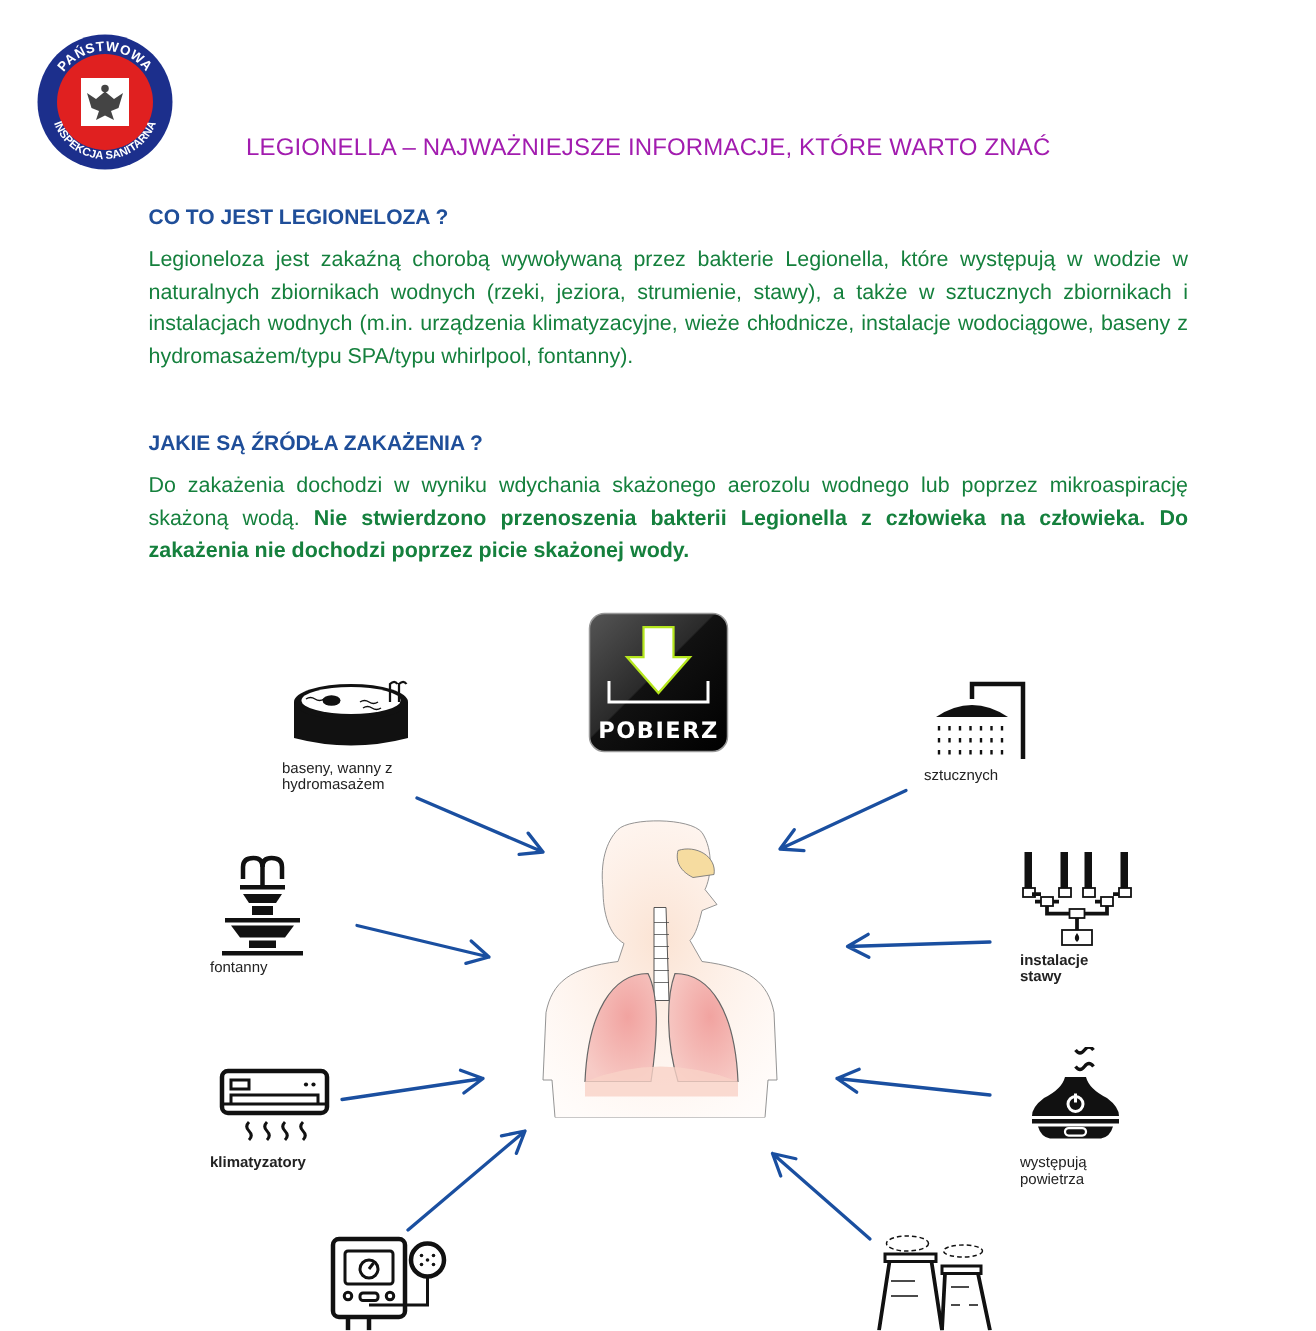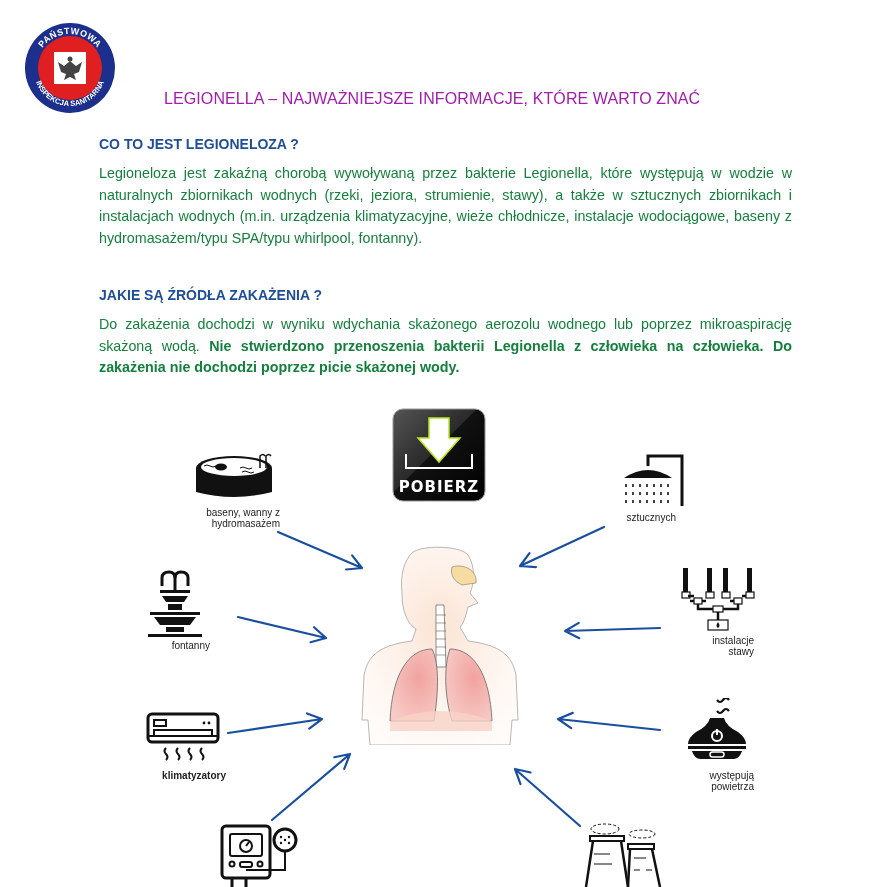--- a/index.html
+++ b/index.html
@@ -3,21 +3,21 @@
 <meta charset="utf-8">
 <style>
   html, body { margin:0; padding:0; background:#ffffff; }
   body { width:877px; height:887px; position:relative; overflow:hidden; font-family:"Liberation Sans", sans-serif; color:#111; }
   .abs { position:absolute; }
   #logo { left:24px; top:22px; width:92px; height:92px; }
   #doc-title { left:164px; top:48px; font-size:16px; font-weight:normal; color:#a21caf; letter-spacing:0.1px; white-space:nowrap;margin-top:42px; }
   .section-heading { position:absolute; left:99px; font-size:14px; font-weight:bold; color:#1f4e99; }
   .para { position:absolute; left:99px; width:693px; font-size:14.3px; line-height:21.5px; text-align:justify; color:#15803d; }
   .para b { font-weight:bold; }
-  .icon-label { position:absolute; font-size:10px; color:#222; text-align:right; line-height:11px; white-space:nowrap; }
+  .icon-label { position:absolute; font-size:10px; color:#222; text-align:left; line-height:11px; white-space:nowrap; }
   #pobierz-btn { left:392px; top:408px; width:94px; height:94px; cursor:pointer; }
   #arrows { left:0; top:0; width:877px; height:887px; pointer-events:none; }
 </style>
 </head>
 <body>
 
 <svg id="logo" class="abs" viewBox="0 0 92 92">
   <circle cx="46" cy="46" r="45" fill="#1c2f8c"></circle>
   <circle cx="46" cy="46" r="32" fill="#e02020"></circle>
   <rect x="30" y="30" width="32" height="32" fill="#ffffff"></rect>
@@ -157,21 +157,21 @@
     <rect x="42" y="26" width="8" height="6"></rect>
       <rect x="66" y="26" width="8" height="6"></rect>
     <rect x="14" y="32" width="8" height="6"></rect>
       <rect x="54" y="32" width="8" height="6"></rect>
     <rect x="33" y="40" width="10" height="6"></rect>
     <rect x="28" y="54" width="20" height="10"></rect>
   </g>
   <path d="M8 30 H14 M22 35 H26 M10 35 H14 M50 35 H54 M62 30 H66 M18 38 V43 H33 M58 38 V43 H43 M38 46 V54" stroke="#111" stroke-width="2.5" fill="none"></path>
   <path d="M38 56 q-3 4 0 6 q3 -2 0 -6z" fill="#111"></path>
 </svg>
-<div class="icon-label" style="left:680px; top:635px; width:74px;">
+<div class="icon-label" style="left:680px; top:635px; width:74px;font-weight:bold;">
     <div>instalacje</div>
     <div>stawy</div>
   </div>
 
 <svg class="abs" style="left:146px; top:712px; width:74px; height:52px;" viewBox="0 0 74 52">
   <rect x="2" y="2" width="70" height="28" rx="4" fill="none" stroke="#111" stroke-width="3"></rect>
   <path d="M2 24 H72" stroke="#111" stroke-width="2"></path>
   <path d="M8 24 V18 H66 V24" fill="none" stroke="#111" stroke-width="2"></path>
   <rect x="8" y="8" width="12" height="6" fill="none" stroke="#111" stroke-width="2"></rect>
   <circle cx="58" cy="11" r="1.4" fill="#111"></circle>

